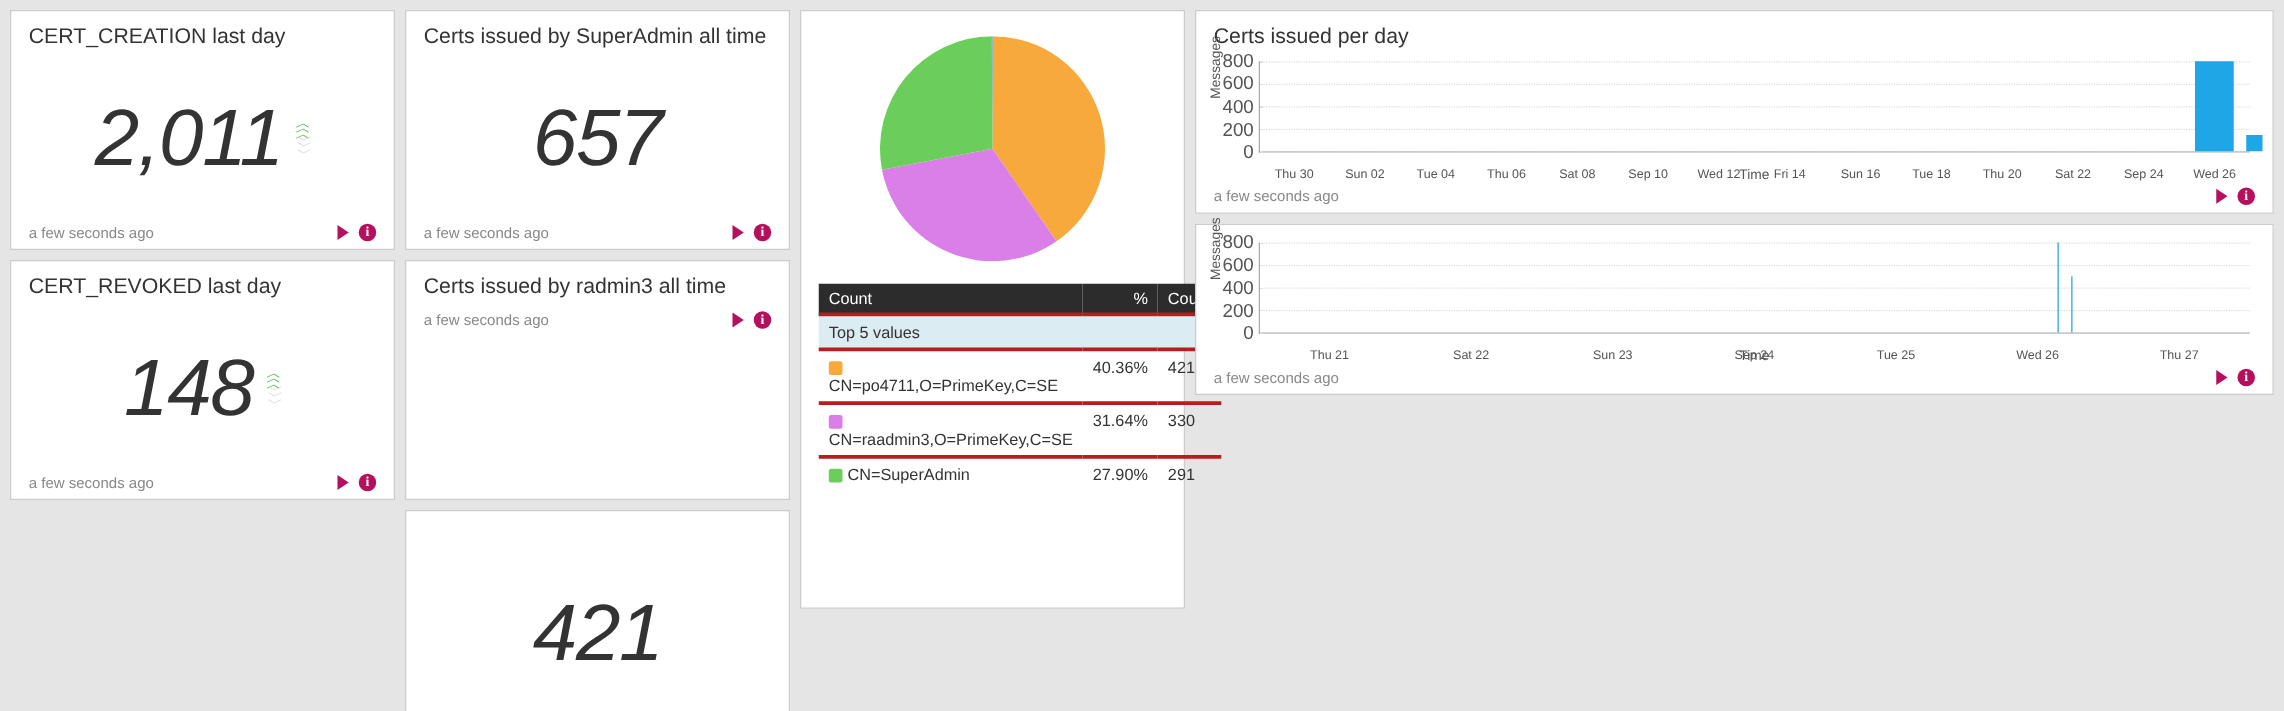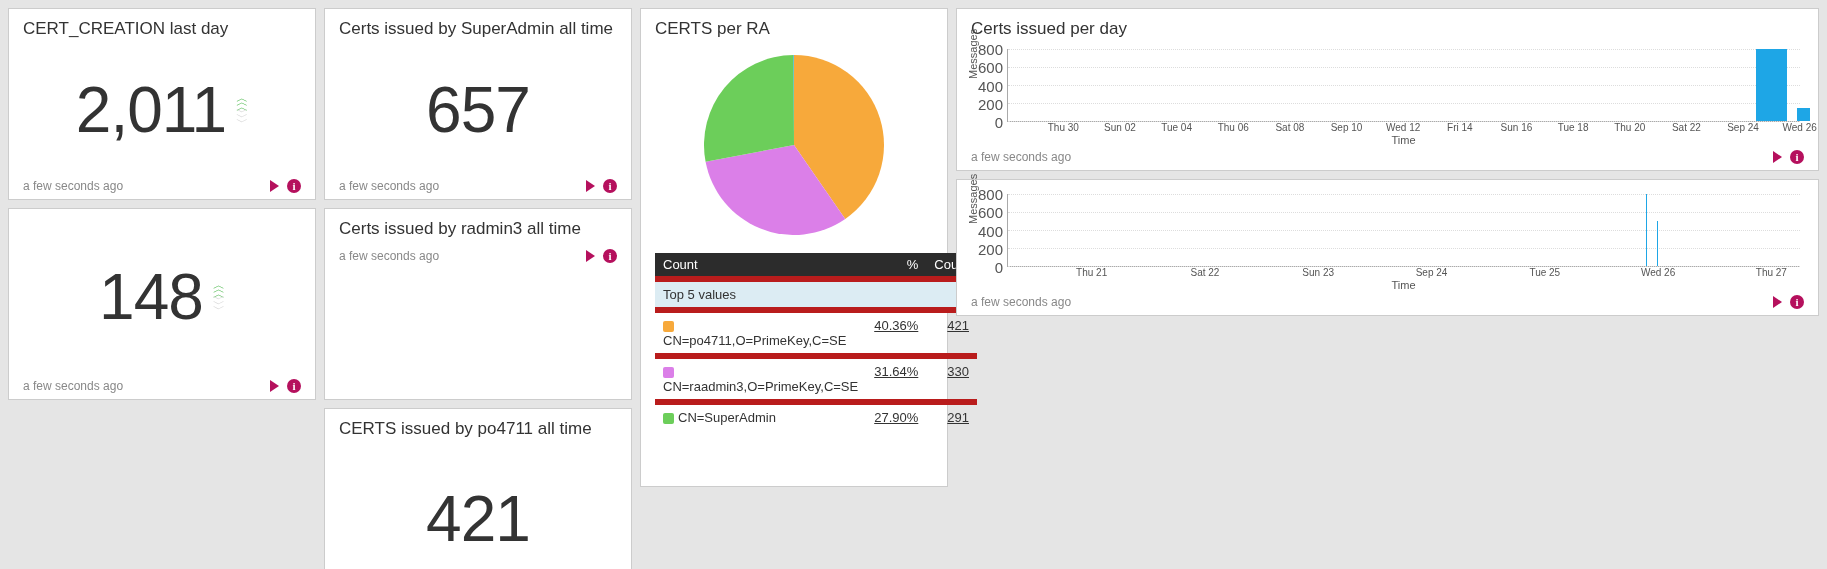--- a/index.html
+++ b/index.html
@@ -1,48 +1,48 @@
 <!DOCTYPE html>
 <html><head>
 <meta charset="utf-8">
 <style>
   html,body{margin:0;padding:0;background:#e5e5e5;font-family:"Segoe UI",Arial,Helvetica,sans-serif;color:#333;}
   .dashboard{display:grid;grid-template-columns:308px 308px 308px 1fr;gap:8px;padding:8px;box-sizing:border-box;width:1827px;}
   .col{display:flex;flex-direction:column;gap:8px;}
   .panel{background:#fff;border:1px solid #ccc;padding:10px 14px 6px 14px;display:flex;flex-direction:column;position:relative;}
   .panel h3{margin:0 0 6px 0;font-weight:400;font-size:17px;color:#333;}
-  .bignum-wrap{flex:1;display:flex;align-items:center;justify-content:center;position:relative;}
+  .bignum-wrap{flex:1;display:flex;align-items:center;justify-content:center;position:relative;font-style:italic;}
   .bignum{font-size:64px;font-weight:400;color:#333;line-height:1;letter-spacing:-1px;}
   .trend{display:flex;flex-direction:column;margin-left:10px;line-height:0.4;}
   .chev{font-size:12px;}
   .chev.up{color:#4db84d;}
   .chev.dim{color:#d9d9d9;}
   .footer{display:flex;align-items:center;justify-content:space-between;font-size:12px;color:#888;margin-top:4px;}
   .footer-icons{display:flex;gap:8px;align-items:center;}
   .play-icon{width:0;height:0;border-left:9px solid #b5105d;border-top:6px solid transparent;border-bottom:6px solid transparent;cursor:pointer;}
   .info-icon{width:14px;height:14px;border-radius:50%;background:#b5105d;color:#fff;font-weight:bold;font-size:11px;display:flex;align-items:center;justify-content:center;cursor:pointer;font-family:Georgia,serif;}
   .tall{min-height:461px;}
   .pie-wrap{display:flex;justify-content:center;align-items:center;padding:10px 0 18px 0;}
   svg.pie{width:180px;height:180px;}
   table.legend{width:100%;border-collapse:collapse;font-size:13px;}
   table.legend thead tr{background:#2c2c2c;color:#fff;}
   table.legend th{text-align:left;font-weight:400;padding:4px 8px;font-size:13px;}
   table.legend th.num{text-align:right;}
   .top5{background:#dcecf3;padding:4px 8px;font-size:13px;}
-  table.legend td{padding:5px 8px;vertical-align:top;border-top:6px solid #b91c1c;}
-  table.legend td.num{text-align:right;white-space:nowrap;text-decoration:underline;}
+  table.legend td{padding:5px 8px;vertical-align:top;border-top:3px solid #b91c1c;}
+  table.legend td.num{text-align:left;white-space:nowrap;}
   .swatch{display:inline-block;width:11px;height:11px;border-radius:2px;margin-right:4px;vertical-align:middle;}
   .chart-area{position:relative;height:95px;margin:4px 0 2px 0;}
   .yaxis-label{position:absolute;left:-4px;top:50%;transform:rotate(-90deg) translateX(18px);transform-origin:left top;font-size:11px;color:#555;}
   .plot{position:absolute;left:36px;right:4px;top:0;bottom:22px;border-left:1px solid #aaa;border-bottom:1px solid #aaa;}
   .yticks{position:absolute;left:0;top:0;bottom:22px;width:34px;}
   .ytick{position:absolute;right:2px;font-size:15px;color:#555;transform:translateY(-50%);} 
   .grid-line{position:absolute;left:0;right:0;border-top:1px dotted #ddd;}
   .xaxis{position:absolute;left:36px;right:4px;bottom:0;height:22px;}
-  .xtick{position:absolute;top:0;font-size:10px;color:#555;transform:translateX(-50%);white-space:nowrap;margin-left:28px;}
+  .xtick{position:absolute;top:12px;font-size:10px;color:#555;transform:translateX(-50%);white-space:nowrap;}
   .xaxis-label{position:absolute;left:50%;bottom:-2px;transform:translateX(-50%);font-size:11px;color:#555;}
   .bar{position:absolute;bottom:0;background:#1ea6e6;}
   .spike{position:absolute;bottom:0;width:1px;background:#1ea6e6;}
 </style>
 </head>
 <body>
 
 <div class="dashboard">
 
   <div class="col">
@@ -62,20 +62,21 @@
       <div class="footer">
         <span>a few seconds ago</span>
         <span class="footer-icons">
           <span class="play-icon"></span>
           <span class="info-icon">i</span>
         </span>
       </div>
     </div>
 
     <div class="panel" style="height:174px">
+      <h3>CERT_REVOKED last day</h3>
       <div class="bignum-wrap">
         <span class="bignum">148</span>
         <span class="trend">
           <span class="chev up">︿</span>
             <span class="chev up">︿</span>
             <span class="chev up">︿</span>
           <span class="chev dim">﹀</span>
             <span class="chev dim">﹀</span>
             <span class="chev dim">﹀</span>
         </span>
@@ -110,30 +111,28 @@
       <div class="footer">
         <span>a few seconds ago</span>
         <span class="footer-icons">
           <span class="play-icon"></span>
           <span class="info-icon">i</span>
         </span>
       </div>
     </div>
 
     <div class="panel" style="height:174px">
-      <h3>CERTS issued by po4711 all time</h3>
       <div class="bignum-wrap">
         <span class="bignum">421</span>
       </div>
     </div>
   </div>
 
   <div class="col">
     <div class="panel tall">
-      <h3>CERTS per RA</h3>
       <div class="pie-wrap">
         <svg class="pie" viewBox="-1 -1 2 2">
             <path d="M 0 0 L 6.123233995736766e-17 -1 A 1 1 0 0 1 0.5693369185252647 0.8221042958190622 Z" fill="#f7a93b"></path>
             <path d="M 0 0 L 0.5693369185252647 0.8221042958190622 A 1 1 0 0 1 -0.9822872507286887 0.18738131458572457 Z" fill="#db7fe8"></path>
             <path d="M 0 0 L -0.9822872507286887 0.18738131458572457 A 1 1 0 0 1 -0.006283143965559632 -0.9999802608561371 Z" fill="#6cce5a"></path>
             <path d="M 0 0 L -0.006283143965559632 -0.9999802608561371 A 1 1 0 0 1 -1.8369701987210297e-16 -1 Z" fill="#1ea6e6"></path>
           </svg>
       </div>
       <table class="legend">
         <thead>

